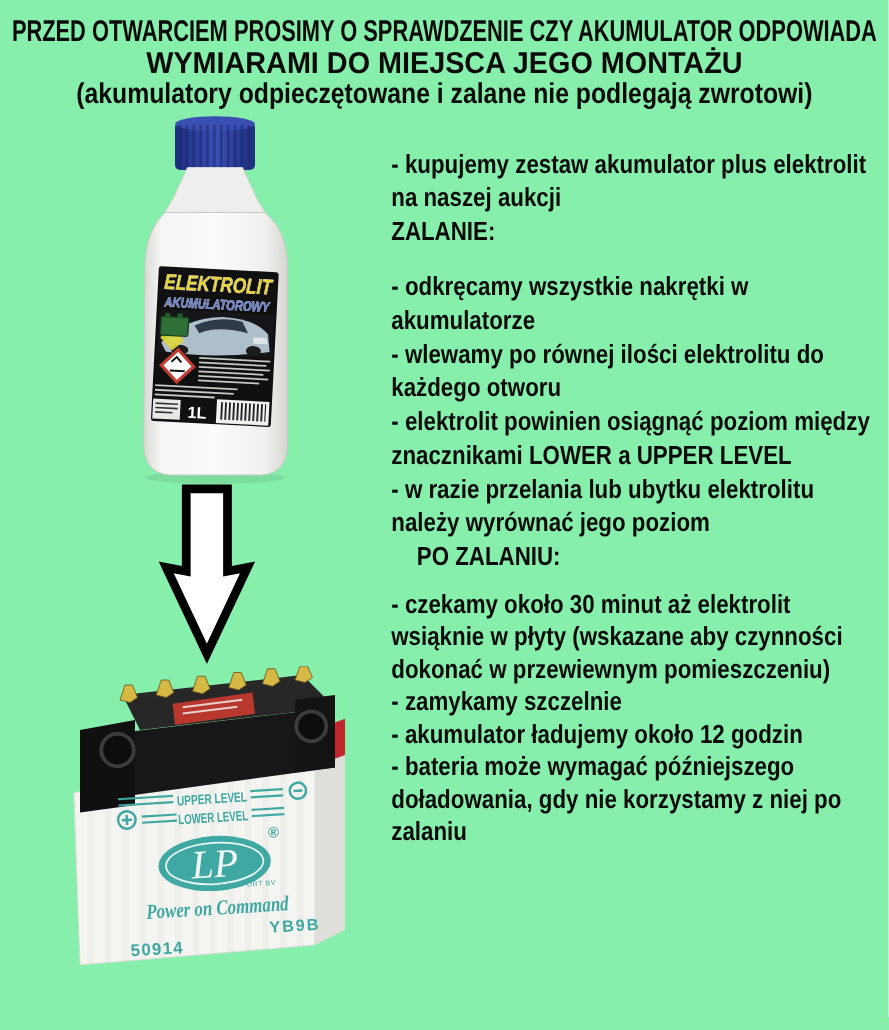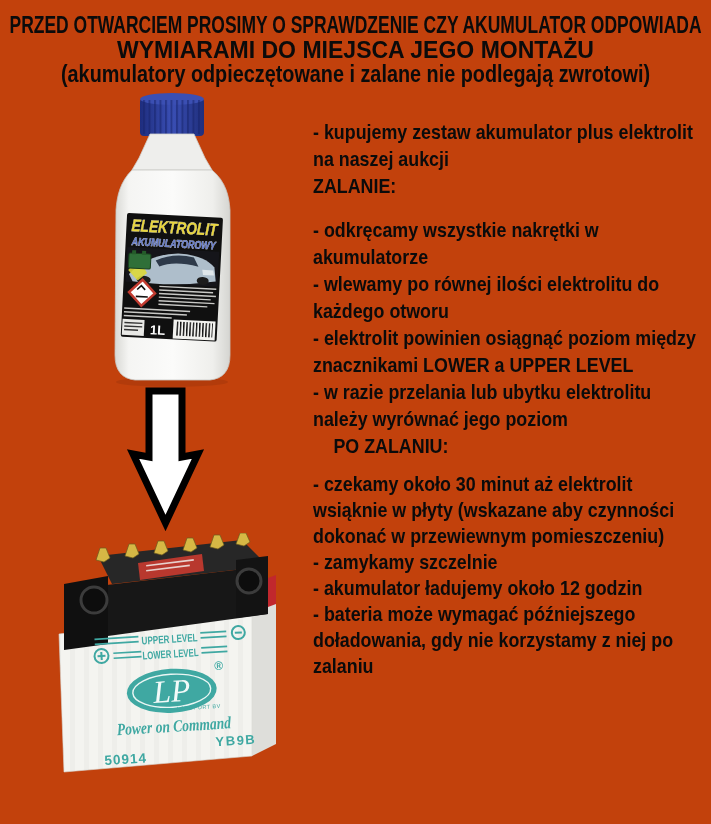--- a/index.html
+++ b/index.html
@@ -1,17 +1,17 @@
 <!DOCTYPE html>
 <html><head>
 <meta charset="utf-8">
 <style>
   html,body{margin:0;padding:0;background:#ffffff;}
   body{width:711px;height:824px;font-family:"Liberation Sans",sans-serif;}
-  .page{position:relative;width:711px;height:824px;background:#c2410c;overflow:hidden;color:#0d0d0d;}
+  .page{position:relative;width:711px;height:824px;background:#86efac;overflow:hidden;color:#0d0d0d;}
 
   
   .hdr{position:absolute;left:0;top:0;width:711px;height:92px;}
 
   
   .col{
     position:absolute;left:313px;top:118px;width:458px;
     transform:scaleX(0.85);transform-origin:top left;
     font-weight:bold;font-size:21px;line-height:27px;color:#0b0b0b;
   }

